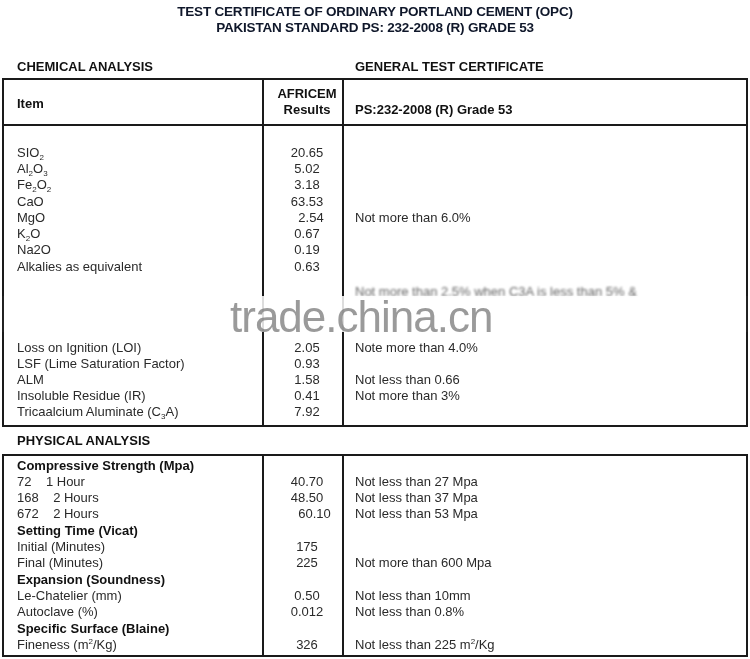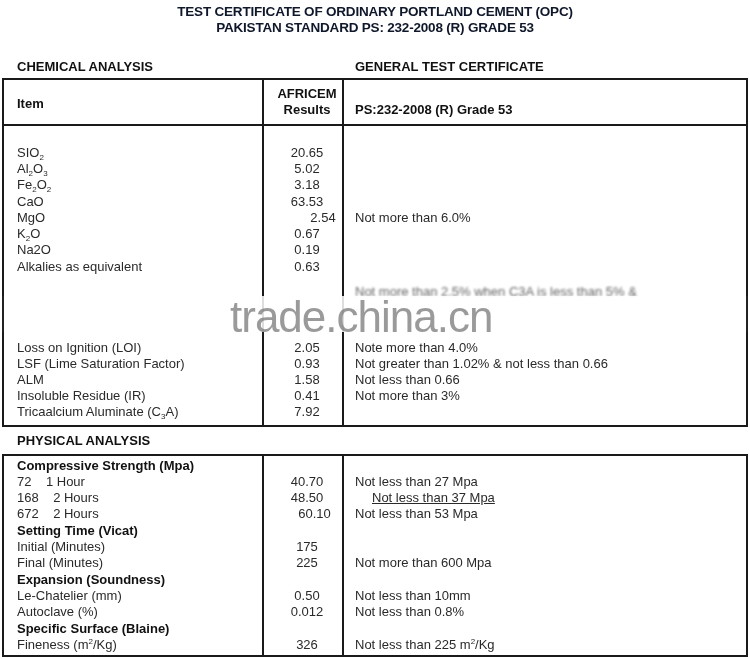--- a/index.html
+++ b/index.html
@@ -47,41 +47,40 @@
   <div class="cell" style="left:13px; top:81px;"><span>Al</span><sub>2</sub><span>O</span><sub>3</sub></div>
   <div class="cell num" style="left:260px; top:81px;">5.02</div>
 
   <div class="cell" style="left:13px; top:97px;"><span>Fe</span><sub>2</sub><span>O</span><sub>2</sub></div>
   <div class="cell num" style="left:260px; top:97px;">3.18</div>
 
   <div class="cell" style="left:13px; top:114px;">CaO</div>
   <div class="cell num" style="left:260px; top:114px;">63.53</div>
 
   <div class="cell" style="left:13px; top:130px;">MgO</div>
-  <div class="cell num" style="left:276px; top:130px;">2.54</div>
+  <div class="cell num" style="left:264px; top:130px;">2.54</div>
   <div class="cell" style="left:351px; top:130px;">Not more than 6.0%</div>
 
   <div class="cell" style="left:13px; top:146px;"><span>K</span><sub>2</sub><span>O</span></div>
   <div class="cell num" style="left:260px; top:146px;">0.67</div>
 
   <div class="cell" style="left:13px; top:162px;">Na2O</div>
   <div class="cell num" style="left:260px; top:162px;">0.19</div>
 
   <div class="cell" style="left:13px; top:179px;">Alkalies as equivalent</div>
   <div class="cell num" style="left:260px; top:179px;">0.63</div>
 
   <div class="cell blur" style="left:351px; top:204px;">Not more than 2.5% when C3A is less than 5% &amp;</div>
 
   <div class="cell" style="left:13px; top:260px;">Loss on Ignition (LOI)</div>
   <div class="cell num" style="left:260px; top:260px;">2.05</div>
   <div class="cell" style="left:351px; top:260px;">Note more than 4.0%</div>
 
   <div class="cell" style="left:13px; top:276px;">LSF (Lime Saturation Factor)</div>
   <div class="cell num" style="left:260px; top:276px;">0.93</div>
-  <div class="cell" style="left:351px; top:276px;">Not greater than 1.02% &amp; not less than 0.66</div>
 
   <div class="cell" style="left:13px; top:292px;">ALM</div>
   <div class="cell num" style="left:260px; top:292px;">1.58</div>
   <div class="cell" style="left:351px; top:292px;">Not less than 0.66</div>
 
   <div class="cell" style="left:13px; top:308px;">Insoluble Residue (IR)</div>
   <div class="cell num" style="left:260px; top:308px;">0.41</div>
   <div class="cell" style="left:351px; top:308px;">Not more than 3%</div>
 
   <div class="cell" style="left:13px; top:324px;"><span>Tricaalcium Aluminate (C</span><sub>3</sub><span>A)</span></div>
@@ -97,21 +96,21 @@
   <div class="vline" style="left:258px;"></div>
   <div class="vline" style="left:338px;"></div>
 
   <div class="cell bold" style="left:13px; top:2px;">Compressive Strength (Mpa)</div>
   <div class="cell" style="left:13px; top:18px; white-space:pre;">72    1 Hour</div>
   <div class="cell num" style="left:260px; top:18px;">40.70</div>
   <div class="cell" style="left:351px; top:18px;">Not less than 27 Mpa</div>
 
   <div class="cell" style="left:13px; top:34px; white-space:pre;">168    2 Hours</div>
   <div class="cell num" style="left:260px; top:34px;">48.50</div>
-  <div class="cell" style="left:368px; top:34px;text-decoration:underline;">Not less than 37 Mpa</div>
+  <div class="cell" style="left:351px; top:34px;">Not less than 37 Mpa</div>
 
   <div class="cell" style="left:13px; top:50px; white-space:pre;">672    2 Hours</div>
   <div class="cell num" style="left:260px; top:50px;padding-left:15px;">60.10</div>
   <div class="cell" style="left:351px; top:50px;">Not less than 53 Mpa</div>
 
   <div class="cell bold" style="left:13px; top:67px;">Setting Time (Vicat)</div>
   <div class="cell" style="left:13px; top:83px;">Initial (Minutes)</div>
   <div class="cell num" style="left:260px; top:83px;">175</div>
 
   <div class="cell" style="left:13px; top:99px;">Final (Minutes)</div>

